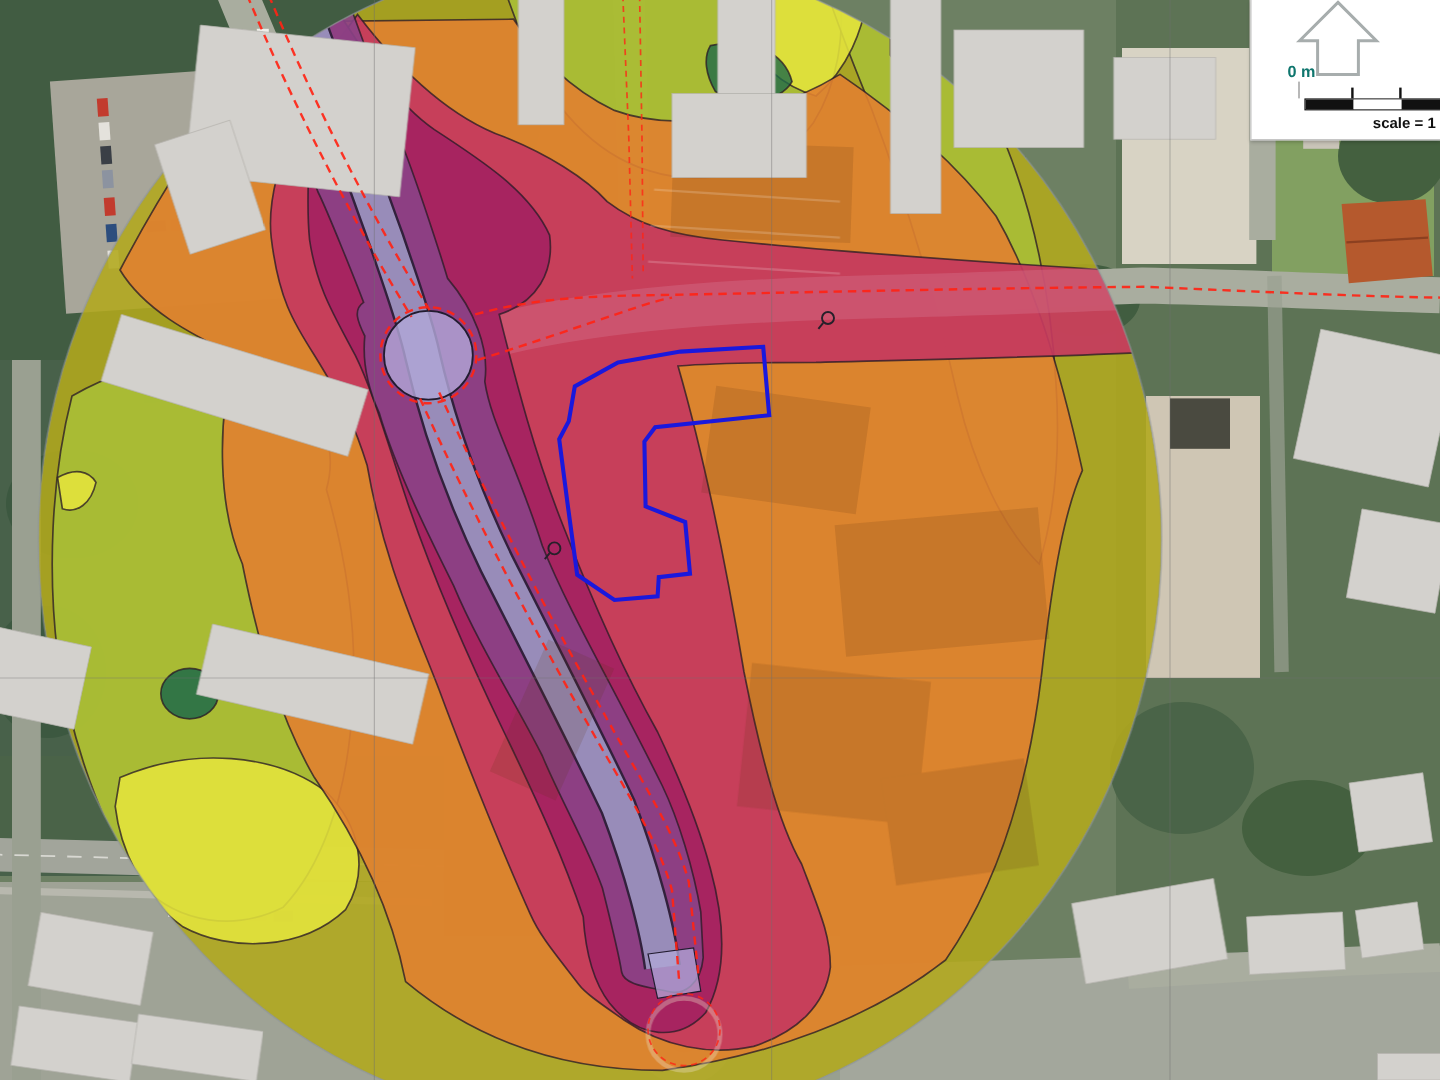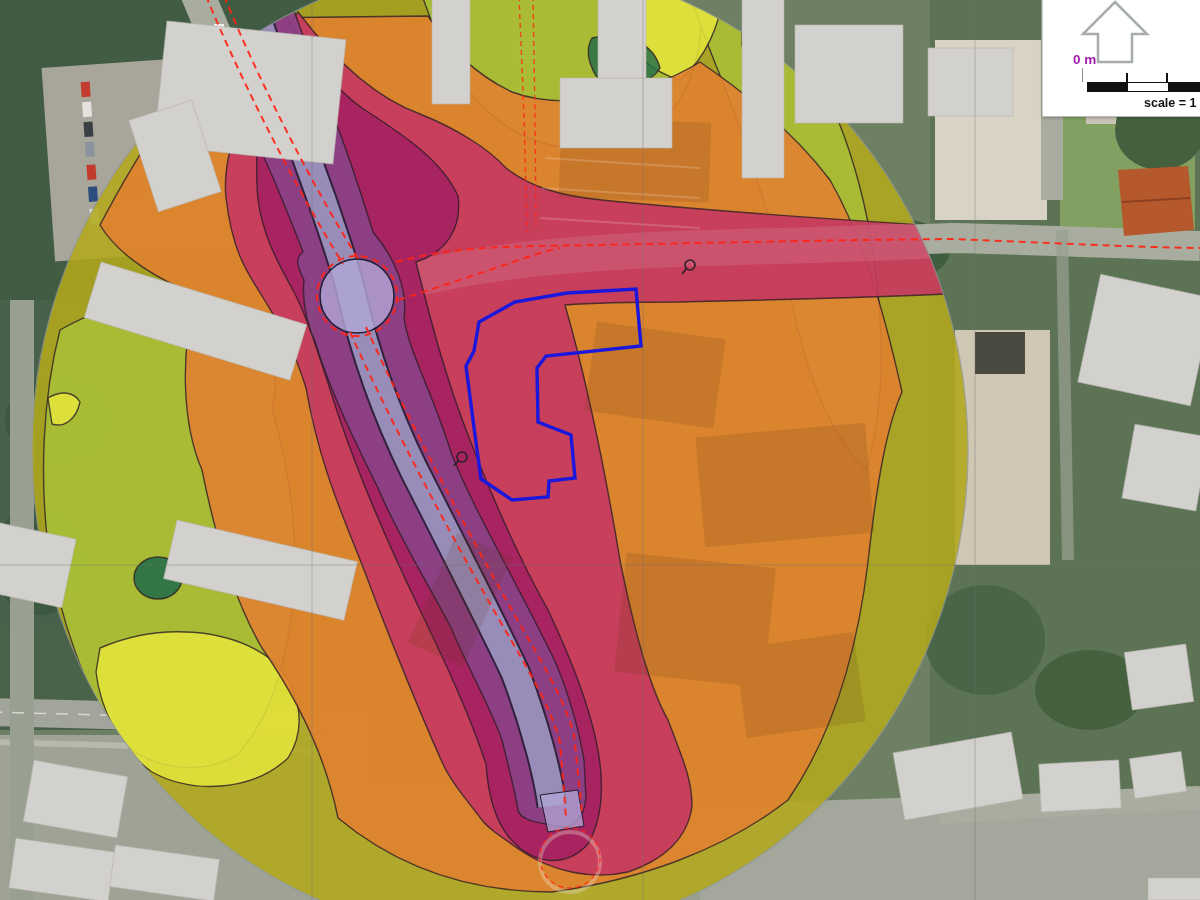--- a/index.html
+++ b/index.html
@@ -12,21 +12,21 @@
   .axis{fill:none;stroke-width:2;stroke-dasharray:7 5;stroke-opacity:.92;}
   .axis-thin{fill:none;stroke-width:1.4;stroke-dasharray:5 4;stroke-opacity:.8;}
   .gridline{stroke-width:1;stroke-opacity:.38;}
   .bldg{stroke:#b7b5b0;stroke-width:.6;}
   .marker{fill:none;stroke:#26202a;stroke-width:1.6;}
   .boundary{fill:none;stroke-width:3.4;stroke-linejoin:miter;}
   .rim{fill:none;stroke-width:1.2;stroke-opacity:.75;}
   
   .scale-panel{position:absolute;left:1042px;top:0;width:158px;height:116px;background:#ffffff;
       border-left:1px solid #c9c9c9;border-bottom:1px solid #b9b9b9;box-shadow:0 1px 3px rgba(0,0,0,.25);}
-  .zero-label{position:absolute;left:30px;top:52px;font-size:13.5px;font-weight:bold;color:#a21caf;}
+  .zero-label{position:absolute;left:30px;top:52px;font-size:13.5px;font-weight:bold;color:#0f766e;}
   .scale-label{position:absolute;left:101px;top:96px;font-size:12.5px;font-weight:bold;color:#111;white-space:nowrap;}
   .bar{position:absolute;left:44px;top:82px;height:8px;width:130px;border:1px solid #111;display:flex;}
   .bar .seg{height:100%;}
   .tick{position:absolute;width:2px;background:#111;}
   .tick0{position:absolute;left:39px;top:68px;width:1px;height:14px;background:#8a8a8a;}
   .north{position:absolute;left:98px;top:-6px;width:110px;height:66px;}
 </style>
 </head>
 <body>
 

